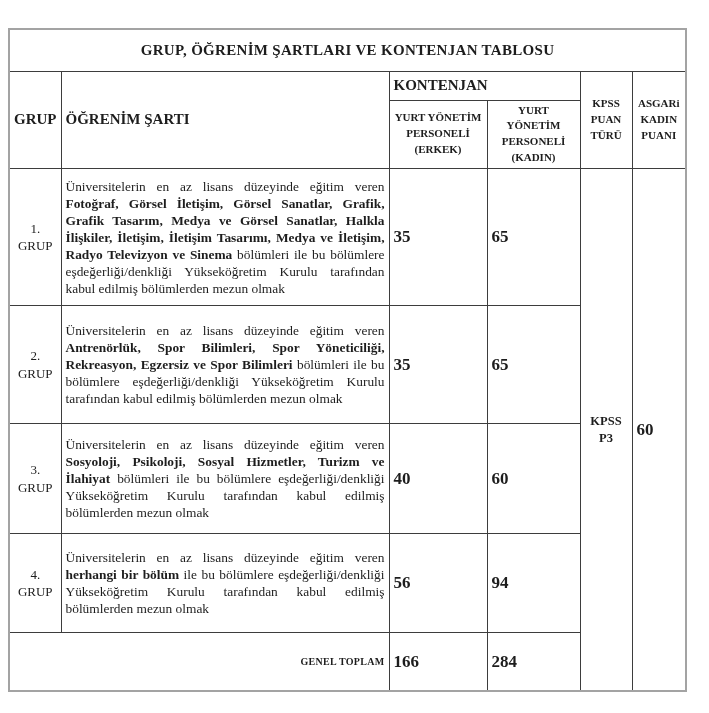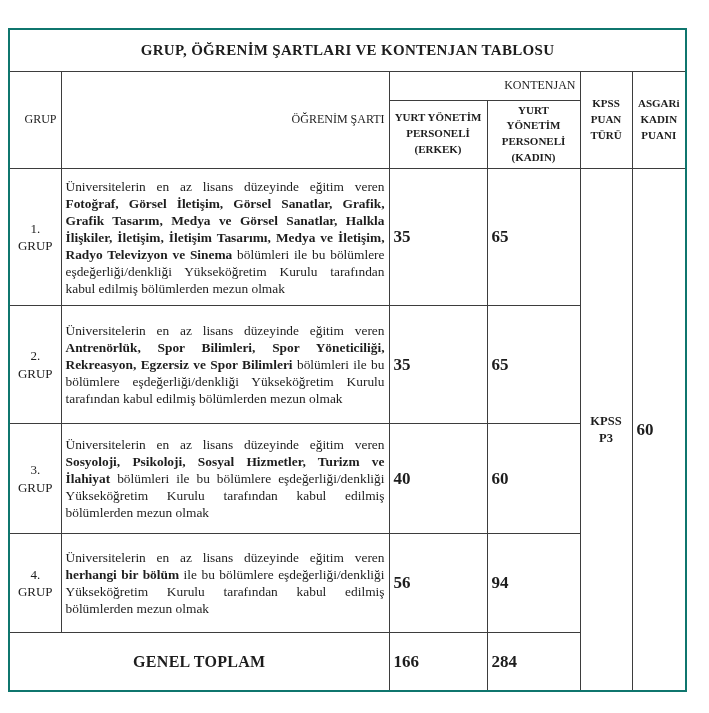--- a/index.html
+++ b/index.html
@@ -16,38 +16,38 @@
     color: #1d1d1d;
     overflow: hidden;
   }
   table.kontenjan {
     position: absolute;
     left: 8px;
     top: 28px;
     width: 677px;
     border-collapse: collapse;
     table-layout: fixed;
-    border: 2px solid #0f766e;
+    border: 2px solid #a3a3a3;
   }
   table.kontenjan td {
     border: 1px solid #3d3d3d;
     padding: 2px 4px;
     vertical-align: middle;
     overflow: hidden;
   }
   td.title-cell {
     text-align: center;
     font-weight: bold;
     font-size: 15px;
     letter-spacing: 0.3px;
   }
   td.hdr {
-    text-align: right;
-    font-weight: normal;
-    font-size: 12px;
+    text-align: left;
+    font-weight: bold;
+    font-size: 15px;
     line-height: 1.3;
   }
   td.hdr-small {
     text-align: center;
     font-weight: bold;
     font-size: 11px;
     line-height: 1.45;
     padding: 2px 3px;
   }
   td.group-cell {
@@ -72,23 +72,23 @@
   }
   td.kpss-cell {
     text-align: center;
     font-weight: bold;
     font-size: 12.5px;
     line-height: 1.35;
     padding: 2px 5px;
     margin-left: 40px;
   }
   td.total-cell {
-    text-align: center;
+    text-align: right;
     font-weight: bold;
-    font-size: 16px;
+    font-size: 10px;
     letter-spacing: 0.3px;
   }
   tr.r-title  { height: 42px; }
   tr.r-band   { height: 29px; }
   tr.r-sub    { height: 68px; }
   tr.r-g1     { height: 137px; }
   tr.r-g2     { height: 118px; }
   tr.r-g3     { height: 110px; }
   tr.r-g4     { height: 99px; }
   tr.r-total  { height: 58px; }

